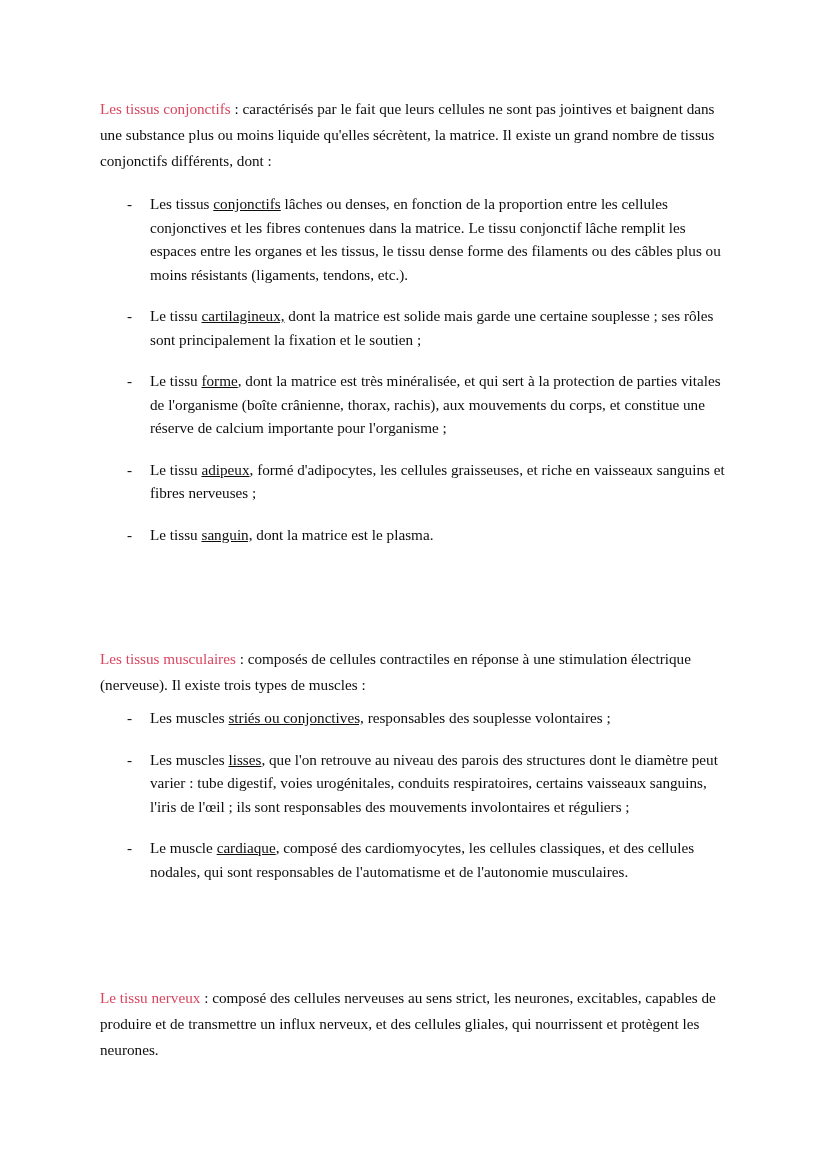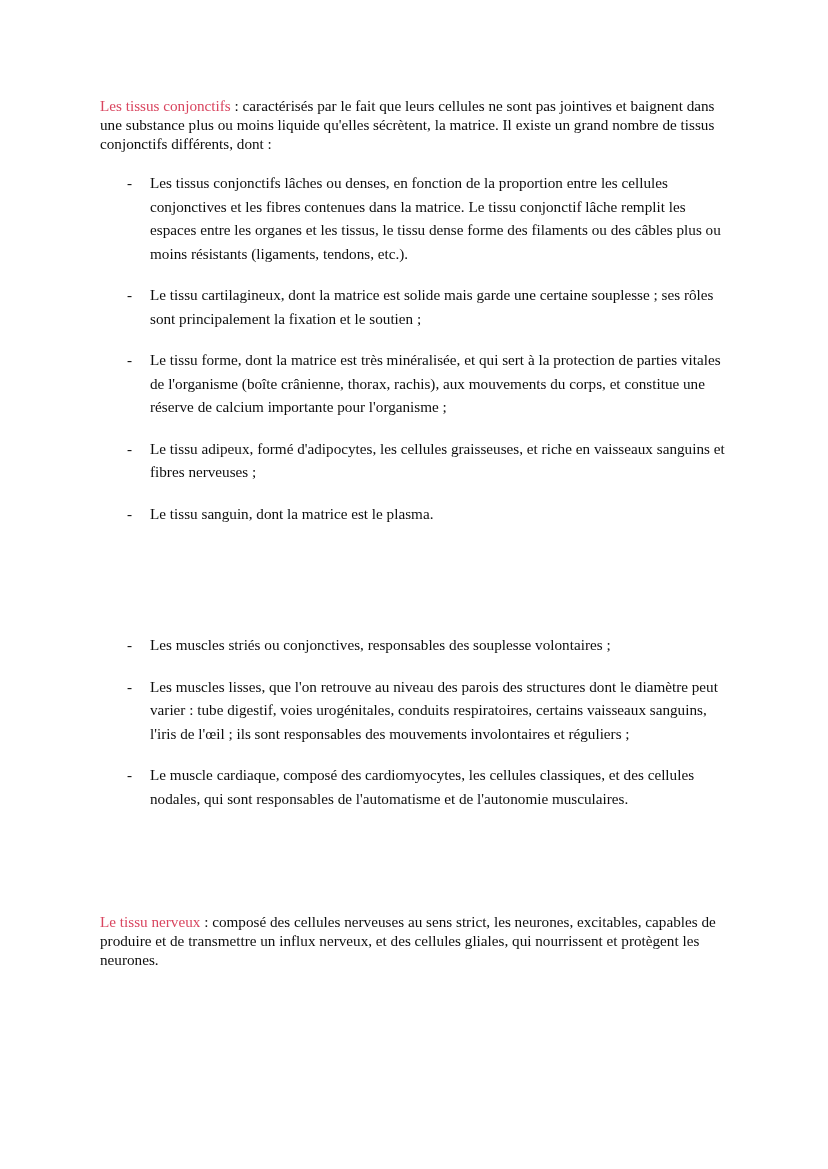--- a/index.html
+++ b/index.html
@@ -35,21 +35,21 @@
   }
   .section-gap-large {
     height: 100px;
   }
   .section-gap-nerveux {
     height: 102px;
   }
 
   .para {
     font-size: 15.2px;
-    line-height: 19px;
+    line-height: 26px;
     text-align: left;
     margin: 0;
   }
   .heading-run {
     color: #d9455f;
   }
 
   ul.bullets {
     list-style: none;
     margin: 0;
@@ -71,20 +71,21 @@
   ul.bullets li:last-child {
     margin-bottom: 0;
   }
   ul.bullets li .dash {
     position: absolute;
     left: 27px;
     top: 0;
     color: #0d0d0d;
   }
   .u {
+    text-decoration: underline;
     text-underline-offset: 1px;
     margin-top: 43px;
   }
 </style>
 </head>
 <body>
 
 <div class="page">
   <div class="content">
 
@@ -107,20 +108,23 @@
         </li>
         <li>
           <span class="dash">-</span><span>Le tissu </span><span class="u">sanguin,</span><span> dont la matrice est le plasma.</span>
         </li>
       </ul>
     </div>
 
     <div class="section-gap-large"></div>
 
     <div class="section">
+      <p class="para">
+        <span class="heading-run">Les tissus musculaires</span><span> : </span><span>composés de cellules contractiles en réponse à une stimulation électrique (nerveuse). Il existe trois types de muscles :</span>
+      </p>
       <ul class="bullets tight">
         <li>
           <span class="dash">-</span><span>Les muscles </span><span class="u">striés ou conjonctives,</span><span> responsables des souplesse volontaires ;</span>
         </li>
         <li>
           <span class="dash">-</span><span>Les muscles </span><span class="u">lisses</span><span>, que l'on retrouve au niveau des parois des structures dont le diamètre peut varier : tube digestif, voies urogénitales, conduits respiratoires, certains vaisseaux sanguins, l'iris de l'œil ; ils sont responsables des mouvements involontaires et réguliers ;</span>
         </li>
         <li>
           <span class="dash">-</span><span>Le muscle </span><span class="u">cardiaque</span><span>, composé des cardiomyocytes, les cellules classiques, et des cellules nodales, qui sont responsables de l'automatisme et de l'autonomie musculaires.</span>
         </li>

